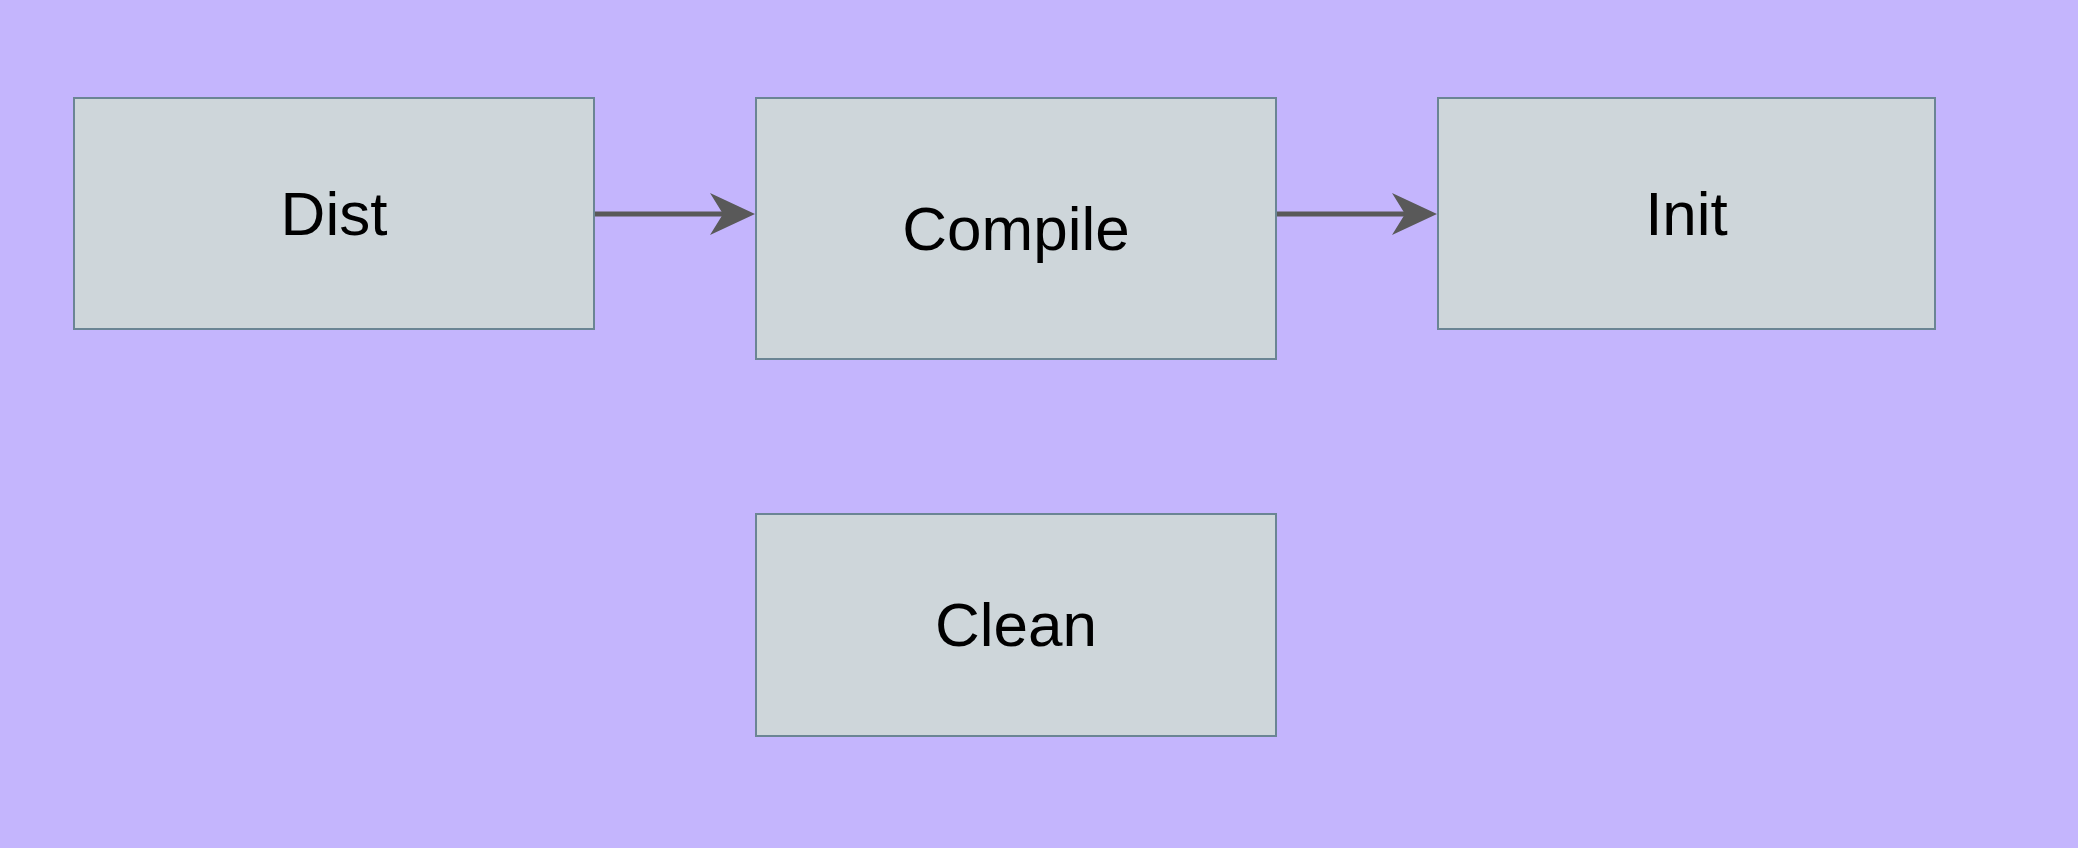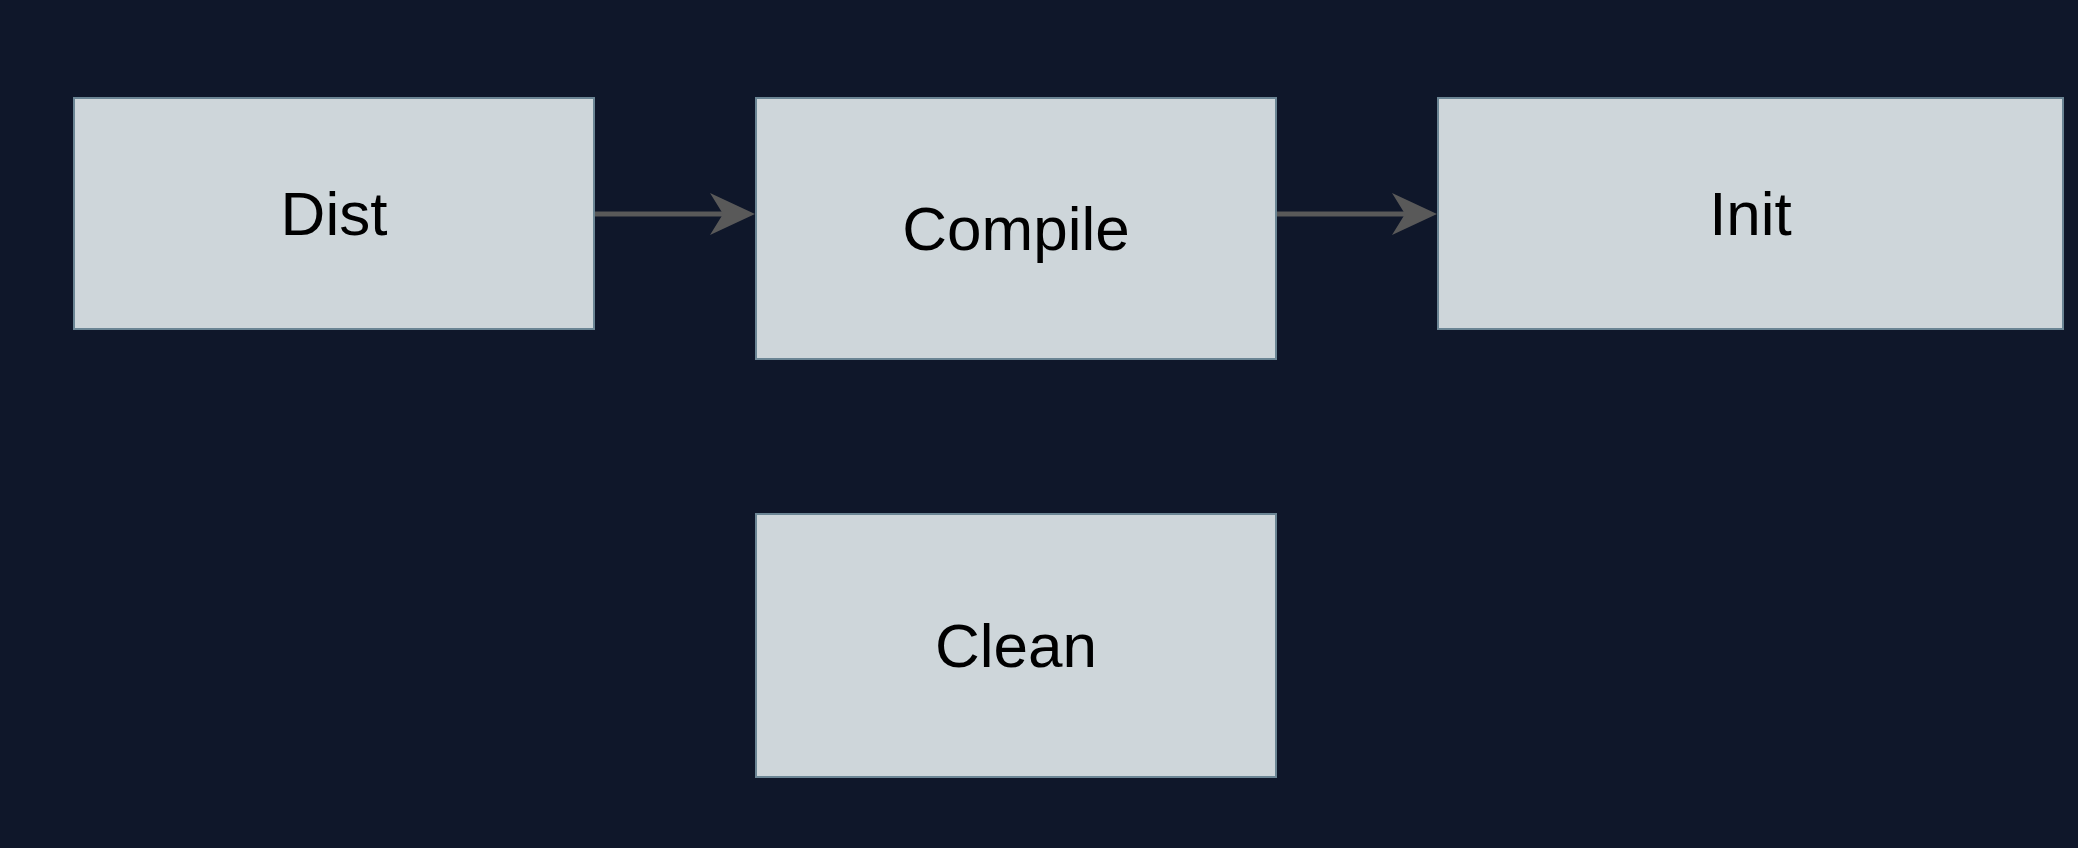--- a/index.html
+++ b/index.html
@@ -8,21 +8,21 @@
     padding: 0;
     background: #ffffff;
   }
   body {
     font-family: "Liberation Sans", sans-serif;
   }
   #canvas {
     position: relative;
     width: 2078px;
     height: 848px;
-    background: #0f172a;
+    background: #c4b5fd;
     overflow: hidden;
   }
   .node {
     position: absolute;
     box-sizing: border-box;
     background: #ced6da;
     border: 2px solid #6b8594;
     display: flex;
     align-items: center;
     justify-content: center;
@@ -33,22 +33,22 @@
     font-weight: 400;
     line-height: 1;
     color: #000000;
     letter-spacing: 0px;
     white-space: nowrap;
     user-select: none;
   }
   
   #node-dist    { left: 73px;   top: 97px;  width: 522px; height: 233px; }
   #node-compile { left: 755px;  top: 97px;  width: 522px; height: 263px; }
-  #node-init    { left: 1437px; top: 97px;  width: 627px; height: 233px; }
-  #node-clean   { left: 755px;  top: 513px; width: 522px; height: 265px; }
+  #node-init    { left: 1437px; top: 97px;  width: 499px; height: 233px; }
+  #node-clean   { left: 755px;  top: 513px; width: 522px; height: 224px; }
 
   .edge {
     position: absolute;
     overflow: visible;
     pointer-events: none;
   }
   #edge-dist-compile { left: 590px;  top: 185px; width: 172px; height: 60px; }
   #edge-compile-init { left: 1272px; top: 185px; width: 172px; height: 60px; }
 </style>
 </head>

